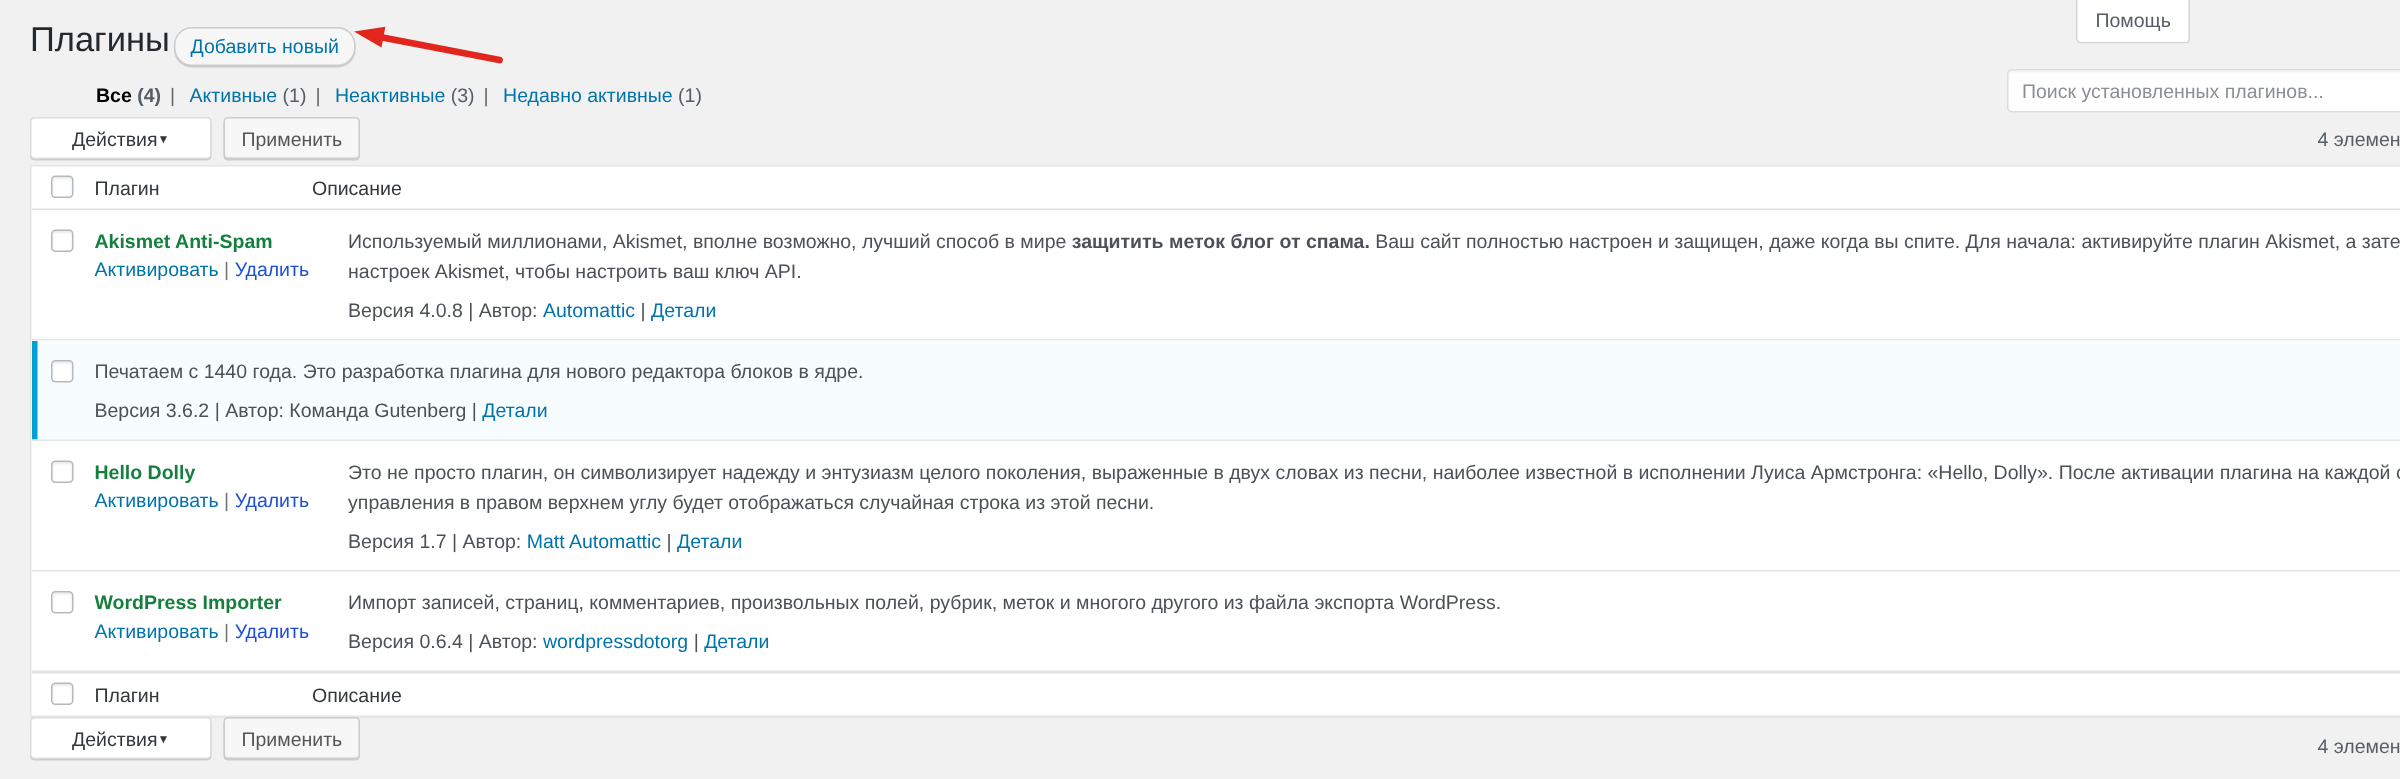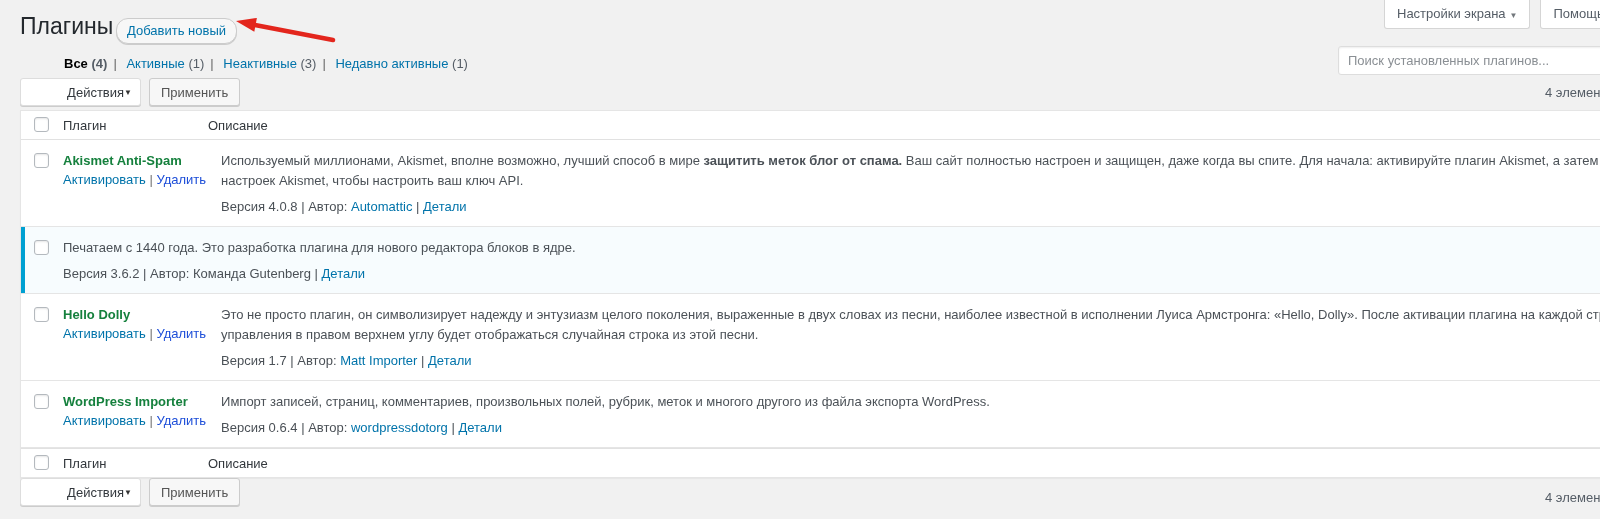--- a/index.html
+++ b/index.html
@@ -45,21 +45,21 @@
     width:430px; height:29px; border:1px solid #ddd; border-radius:3px;
     padding:0 9px; font-size:13px; font-family:inherit; color:#32373c;
     background:#fff; box-shadow:inset 0 1px 2px rgba(0,0,0,.07); outline:none;
   }
   .search-box input::placeholder { color:#8a8f94; opacity:1; }
 
   
   .fake-select {
     position:absolute; left:20px; width:121px; height:28px; background:#fff;
     border:1px solid #ddd; border-radius:3px; display:flex; align-items:center;
-    justify-content:flex-end; padding:0 8px; color:#32373c; cursor:pointer;
+    justify-content:center; padding:0 8px; color:#32373c; cursor:pointer;
     box-shadow:0 1px 0 #ccc;
   }
   .fake-select .sel-caret { font-size:8px; color:#333; }
   .apply-btn {
     position:absolute; left:149px; height:28px; background:#f7f7f7;
     border:1px solid #ccc; border-radius:3px; padding:2px 11px; color:#555;
     font-size:13px; font-family:inherit; cursor:pointer; box-shadow:0 1px 0 #ccc;
   }
   .tablenav-top-el { top:78px; }
   .tablenav-bottom-el { top:478px; }
@@ -70,21 +70,21 @@
   
   .plugins-table {
     position:absolute; left:20px; top:110px; width:1760px;
     background:#fff; border:1px solid #e5e5e5;
     box-shadow:0 1px 1px rgba(0,0,0,.04);
   }
   .t-row { display:flex; align-items:flex-start; }
   .t-head { height:29px; align-items:center; border-bottom:1px solid #e1e1e1; color:#32373c; }
   .t-foot { height:29px; align-items:center; border-top:1px solid #e1e1e1; color:#32373c; }
   .col-check { flex:0 0 42px; padding-left:13px; }
-  .col-name { flex:0 0 145px; padding-right:15px; }
+  .col-name { flex:0 0 145px; padding-right:26px; }
   .col-desc { flex:1 1 auto; min-width:0; overflow:hidden; }
   .plugin-row { padding:11px 0 9px; border-bottom:1px solid #e5e5e5; }
   .plugin-row.active-row { background:#f7fcfe; box-shadow:inset 4px 0 0 0 #00a0d2; }
   .plugin-row:last-of-type { border-bottom:none; }
   .checkbox {
     display:inline-block; width:15px; height:15px; background:#fff;
     border:1px solid #b4b9be; border-radius:3px; cursor:pointer;
     box-shadow:inset 0 1px 2px rgba(0,0,0,.1); margin-top:2px;
   }
   .plugin-name { font-weight:bold; color:#15803d; line-height:19px; white-space:nowrap; }
@@ -92,21 +92,20 @@
   .action-sep { color:#737373; }
   .desc-line { white-space:nowrap; line-height:20px; color:#4b5157; }
   .meta-line { white-space:nowrap; line-height:20px; margin-top:6px; color:#4b5157; }
 </style>
 </head>
 <body>
 
 <div class="screen">
 
   <div class="screen-meta">
-    <button class="screen-meta-btn"><span>Настройки экрана</span><span class="caret">▼</span></button>
     <button class="screen-meta-btn"><span>Помощь</span></button>
   </div>
 
   <h1 class="page-title">Плагины</h1>
   <a class="add-new-btn">Добавить новый</a>
   <svg class="annotation-arrow" width="105" height="30" viewBox="0 0 105 30">
     <path d="M 23 11 L 101 26" stroke="#e3261d" stroke-width="4.5" stroke-linecap="round" fill="none"></path>
     <polygon points="4,7 24.9,3.9 22.3,17.7" fill="#e3261d"></polygon>
   </svg>
 
@@ -159,21 +158,21 @@
 
     <div class="t-row plugin-row">
       <div class="col-check"><span class="checkbox"></span></div>
       <div class="col-name">
         <div class="plugin-name">Hello Dolly</div>
         <div class="row-actions"><a class="link">Активировать</a> <span class="action-sep">|</span> <a class="delete-link">Удалить</a></div>
       </div>
       <div class="col-desc">
         <div class="desc-line">Это не просто плагин, он символизирует надежду и энтузиазм целого поколения, выраженные в двух словах из песни, наиболее известной в исполнении Луиса Армстронга: «Hello, Dolly». После активации плагина на каждой странице панели</div>
         <div class="desc-line">управления в правом верхнем углу будет отображаться случайная строка из этой песни.</div>
-        <div class="meta-line"><span>Версия 1.7</span> <span>|</span> <span>Автор:</span> <a class="link">Matt Importer</a> <span>|</span> <a class="link">Детали</a></div>
+        <div class="meta-line"><span>Версия 1.7</span> <span>|</span> <span>Автор:</span> <a class="link">Matt Automattic</a> <span>|</span> <a class="link">Детали</a></div>
       </div>
     </div>
 
     <div class="t-row plugin-row">
       <div class="col-check"><span class="checkbox"></span></div>
       <div class="col-name">
         <div class="plugin-name">WordPress Importer</div>
         <div class="row-actions"><a class="link">Активировать</a> <span class="action-sep">|</span> <a class="delete-link">Удалить</a></div>
       </div>
       <div class="col-desc">

